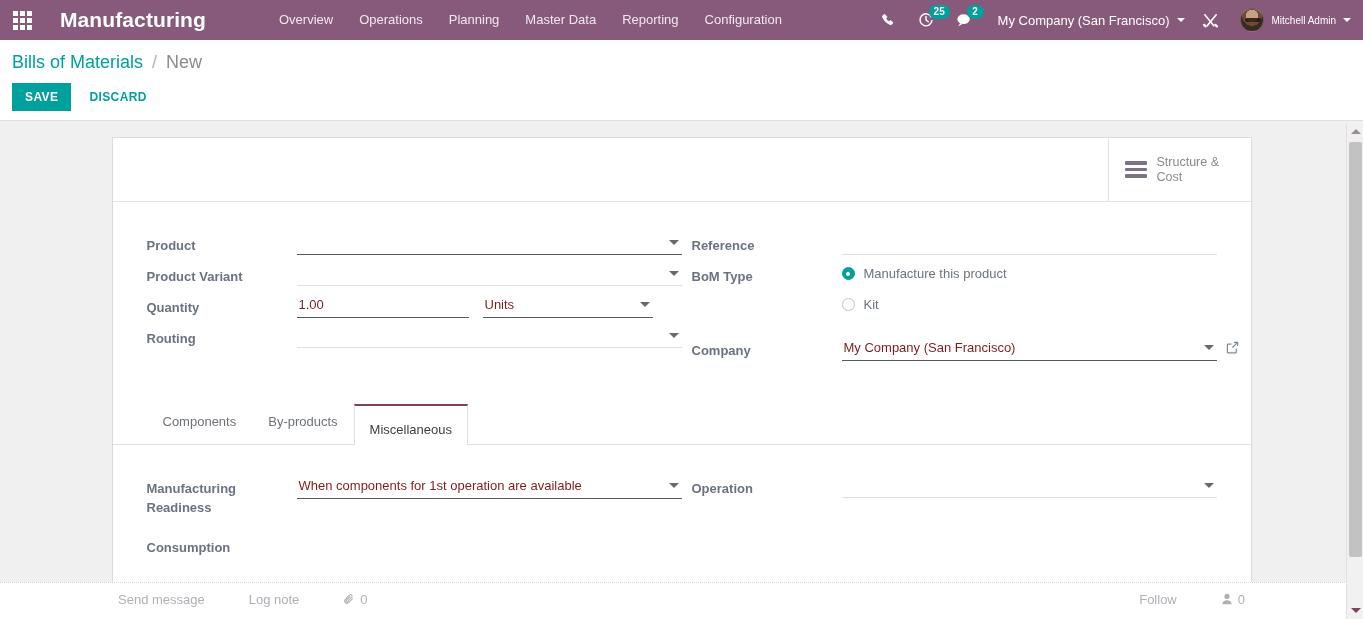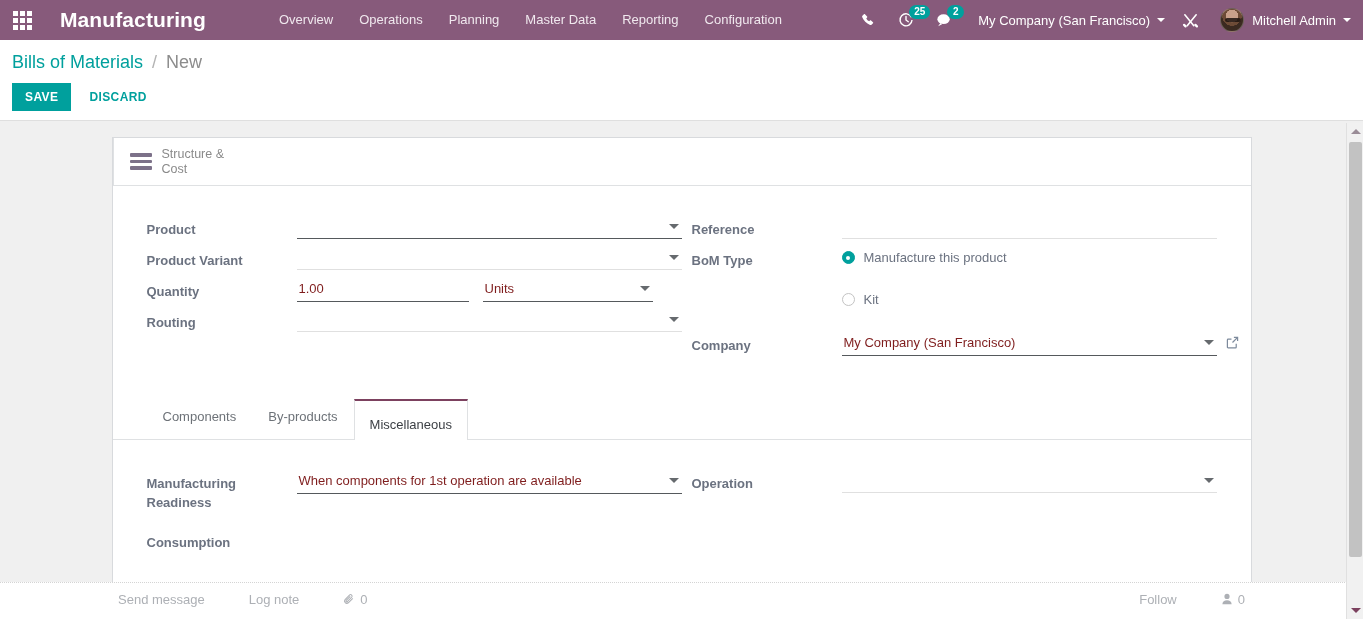--- a/index.html
+++ b/index.html
@@ -55,21 +55,21 @@
     font-size: 13px; color: #ffffff; padding: 0 6px 0 14px;
     display: flex; align-items: center; cursor: pointer; white-space: nowrap;
   }
   .caret {
     display: inline-block; width: 0; height: 0;
     border-left: 4px solid transparent; border-right: 4px solid transparent;
     border-top: 4px solid currentColor; margin-left: 7px;
   }
   .user-menu {
     display: flex; align-items: center; cursor: pointer;
-    padding-left: 10px; font-size: 13px; color: #ffffff; white-space: nowrap;
+    padding-left: 10px; font-size: 10px; color: #ffffff; white-space: nowrap;
   }
   .avatar {
     width: 24px; height: 24px; border-radius: 50%;
     background: radial-gradient(circle at 50% 32%, #c8a08a 0 34%, #6d4b36 35% 52%, #3b2a20 53% 100%);
     margin-right: 8px; overflow: hidden; position: relative;
     border: 1px solid rgba(255,255,255,.25);
   }
   .avatar::after {
     content: ""; position: absolute; left: 4px; top: 9px;
     width: 16px; height: 4px; border-radius: 2px;
@@ -99,21 +99,21 @@
     background: #f0f0f0; height: 495px; position: relative;
     border-top: 1px solid #dfdfdf; overflow: hidden;
   }
   .scroll-region { height: 462px; overflow: hidden; padding: 16px 0 0 0; }
   .sheet {
     width: 1140px; margin: 0 auto; background: #ffffff;
     border: 1px solid #d8dadd; min-height: 420px;
   }
 
   
-  .sheet-head { display: flex; justify-content: flex-start; border-bottom: 1px solid #dfe1e3; height: 48px; }
+  .sheet-head { display: flex; justify-content: flex-end; border-bottom: 1px solid #dfe1e3; height: 64px; padding-left: 32px; }
   .stat-button {
     display: flex; align-items: center; gap: 10px;
     border-left: 1px solid #dfe1e3; padding: 0 14px 0 16px;
     cursor: pointer; min-width: 140px;
   }
   .bars { display: flex; flex-direction: column; gap: 3px; }
   .bars i { display: block; width: 22px; height: 3.5px; background: #7c7189; border-radius: 1px; }
   .stat-label { font-size: 12.5px; color: #8a8a8a; line-height: 15px; max-width: 80px; }
 
   
@@ -354,21 +354,21 @@
               </div>
             </div>
 
             <div class="field-row">
               <div class="f-label">BoM Type</div>
               <div class="f-value" style="padding-top:2px;">
                 <div class="radio-row">
                   <span class="radio on"></span>
                   <span class="radio-label">Manufacture this product</span>
                 </div>
-                <div class="radio-row" style="margin-top:24px;">
+                <div class="radio-row" style="margin-top:13px;">
                   <span class="radio"></span>
                   <span class="radio-label">Kit</span>
                 </div>
               </div>
             </div>
 
             <div class="field-row" style="margin-top:18px;">
               <div class="f-label">Company</div>
               <div class="f-value">
                 <div class="f-input filled">My Company (San Francisco)</div>

